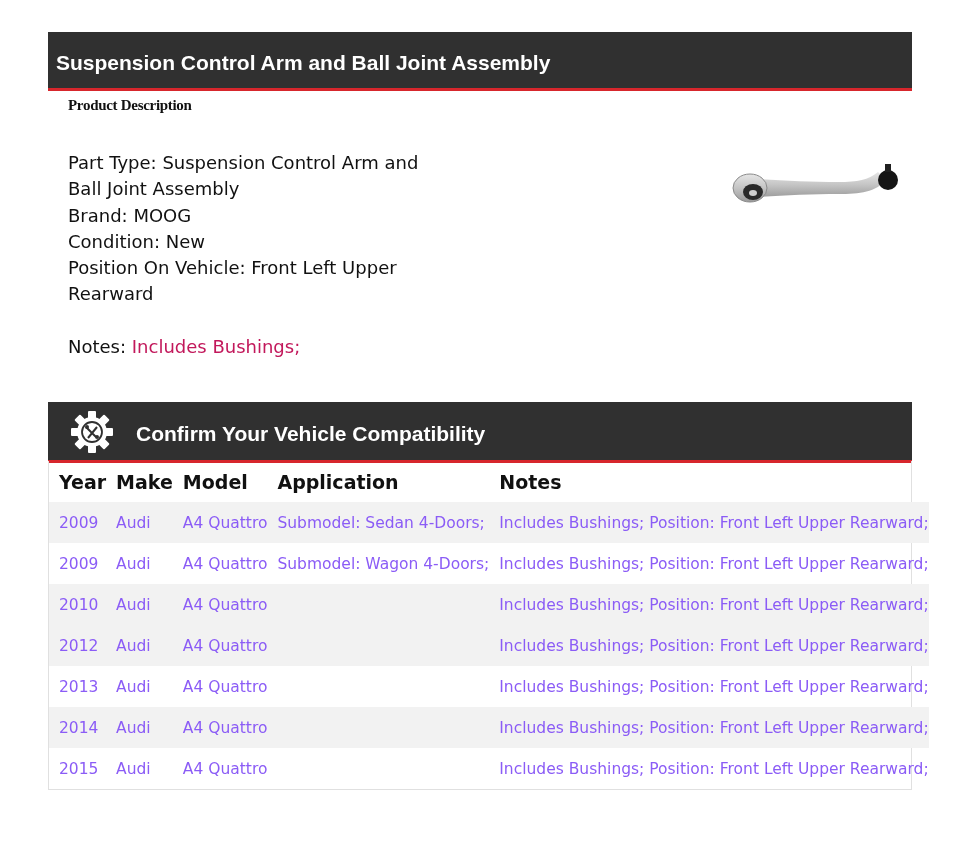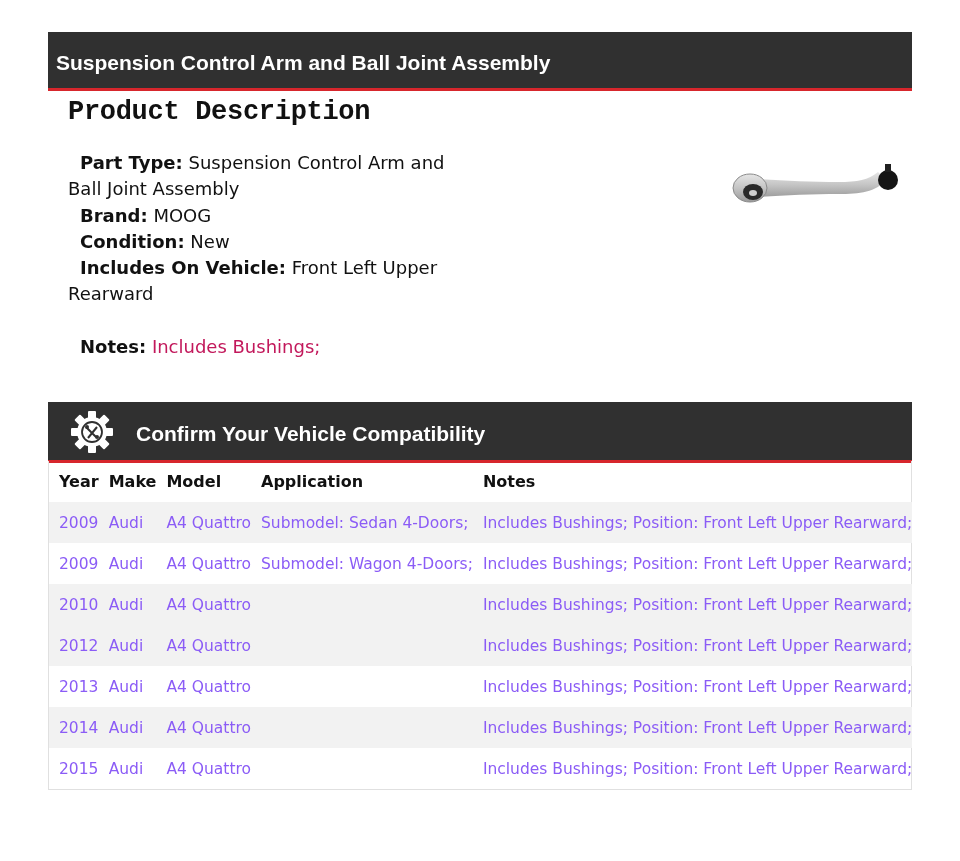--- a/index.html
+++ b/index.html
@@ -7,55 +7,55 @@
       font-family: "DejaVu Sans", sans-serif; color: #111; }
     .banner { position: absolute; left: 48px; width: 864px; background: #303030;
       border-bottom: 3px solid #d7262c; box-sizing: border-box; }
     .banner-title { font-family: "Liberation Sans", sans-serif; font-weight: bold;
       color: #ffffff; font-size: 21px; position: absolute; }
     #banner1 { top: 32px; height: 59px; }
     #banner1 .banner-title { left: 8px; top: 19px; }
     #banner2 { top: 402px; height: 61px; }
     #banner2 .banner-title { left: 88px; top: 20px; }
     .gear { position: absolute; left: 22px; top: 8px; width: 44px; height: 44px; }
-    .desc-heading { position: absolute; left: 68px; top: 97px; font-size: 27px;
-      font-weight: bold; font-family: Liberation Mono, monospace; letter-spacing: -0.3px; }
+    .desc-heading { position: absolute; left: 68px; top: 97px; font-size: 15px;
+      font-weight: bold; font-family: Liberation Serif, serif; letter-spacing: -0.3px; }
     .desc-body { position: absolute; left: 68px; top: 150px; width: 380px;
       font-size: 18px; line-height: 26.3px; }
-    .desc-body .lbl { font-weight: bold; margin-left: 12px; }
+    .desc-body .lbl { font-weight: normal; }
     .desc-body .row { margin: 0; }
     .desc-body .notes { margin-top: 26px; }
     .notes-val { color: #c2185b; }
     .product-img { position: absolute; left: 728px; top: 160px; width: 180px; height: 52px; }
     .table-wrap { position: absolute; left: 48px; top: 461px; width: 864px;
       border-left: 1px solid #e0e0e0; border-right: 1px solid #e0e0e0; border-bottom: 1px solid #e0e0e0;
       box-sizing: border-box; }
     table { border-collapse: collapse; width: 100%; font-size: 15.5px; }
-    th { text-align: left; font-weight: bold; height: 41px; padding: 0 0 0 10px; font-size: 16px; }
+    th { text-align: left; font-weight: bold; height: 41px; padding: 0 0 0 10px; font-size: 19px; }
     td { height: 41px; padding: 0 0 0 10px; white-space: nowrap; color: #8b5cf6; }
     tr.odd td { background: #f2f2f2; }
     .c-year { width: 46px; }
     .c-make { width: 53px; }
     .c-model { width: 91px; }
     .c-app { width: 211px; }
   </style>
 </head>
 <body>
 
 <div class="banner" id="banner1">
   <span class="banner-title">Suspension Control Arm and Ball Joint Assembly</span>
 </div>
 
 <div class="desc-heading">Product Description</div>
 
 <div class="desc-body">
   <p class="row"><span class="lbl">Part Type:</span> <span>Suspension Control Arm and Ball Joint Assembly</span></p>
   <p class="row"><span class="lbl">Brand:</span> <span>MOOG</span></p>
   <p class="row"><span class="lbl">Condition:</span> <span>New</span></p>
-  <p class="row"><span class="lbl">Includes On Vehicle:</span> <span>Front Left Upper Rearward</span></p>
+  <p class="row"><span class="lbl">Position On Vehicle:</span> <span>Front Left Upper Rearward</span></p>
   <p class="row notes"><span class="lbl">Notes:</span> <span class="notes-val">Includes Bushings;</span></p>
 </div>
 
 <svg class="product-img" viewBox="0 0 180 52">
   <defs>
     <linearGradient id="metal" x1="0" y1="0" x2="0" y2="1">
       <stop offset="0" stop-color="#e6e6e6"></stop>
       <stop offset="0.5" stop-color="#c4c4c4"></stop>
       <stop offset="1" stop-color="#9a9a9a"></stop>
     </linearGradient>

